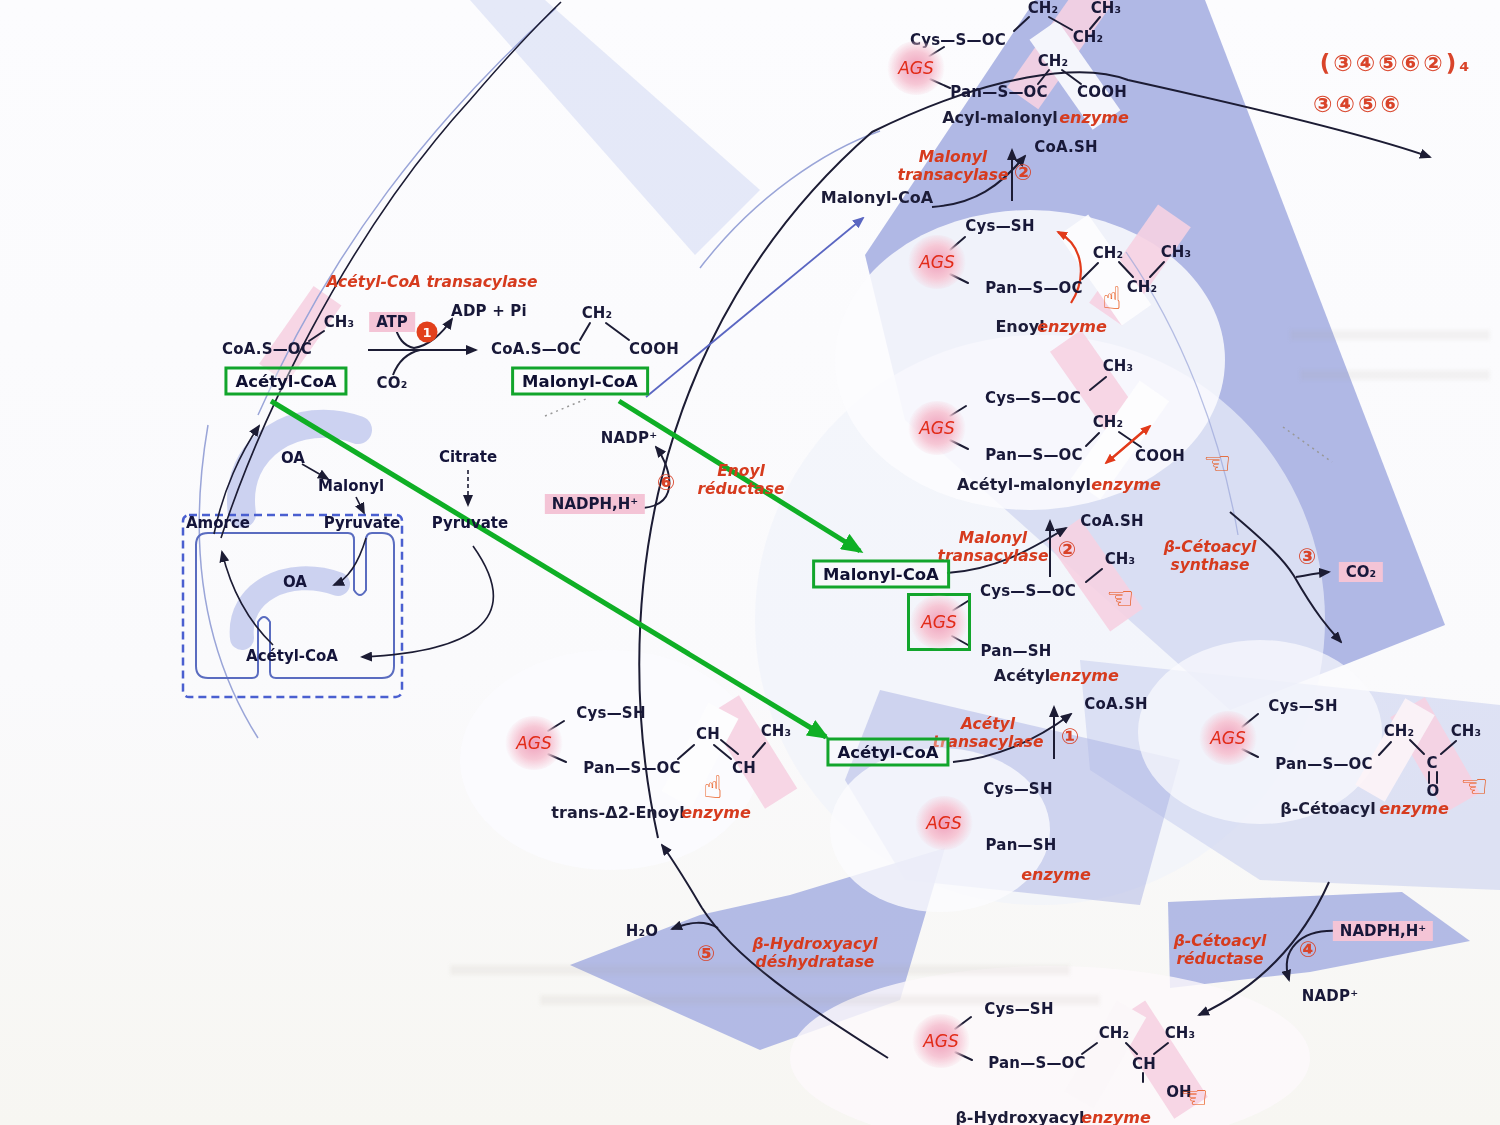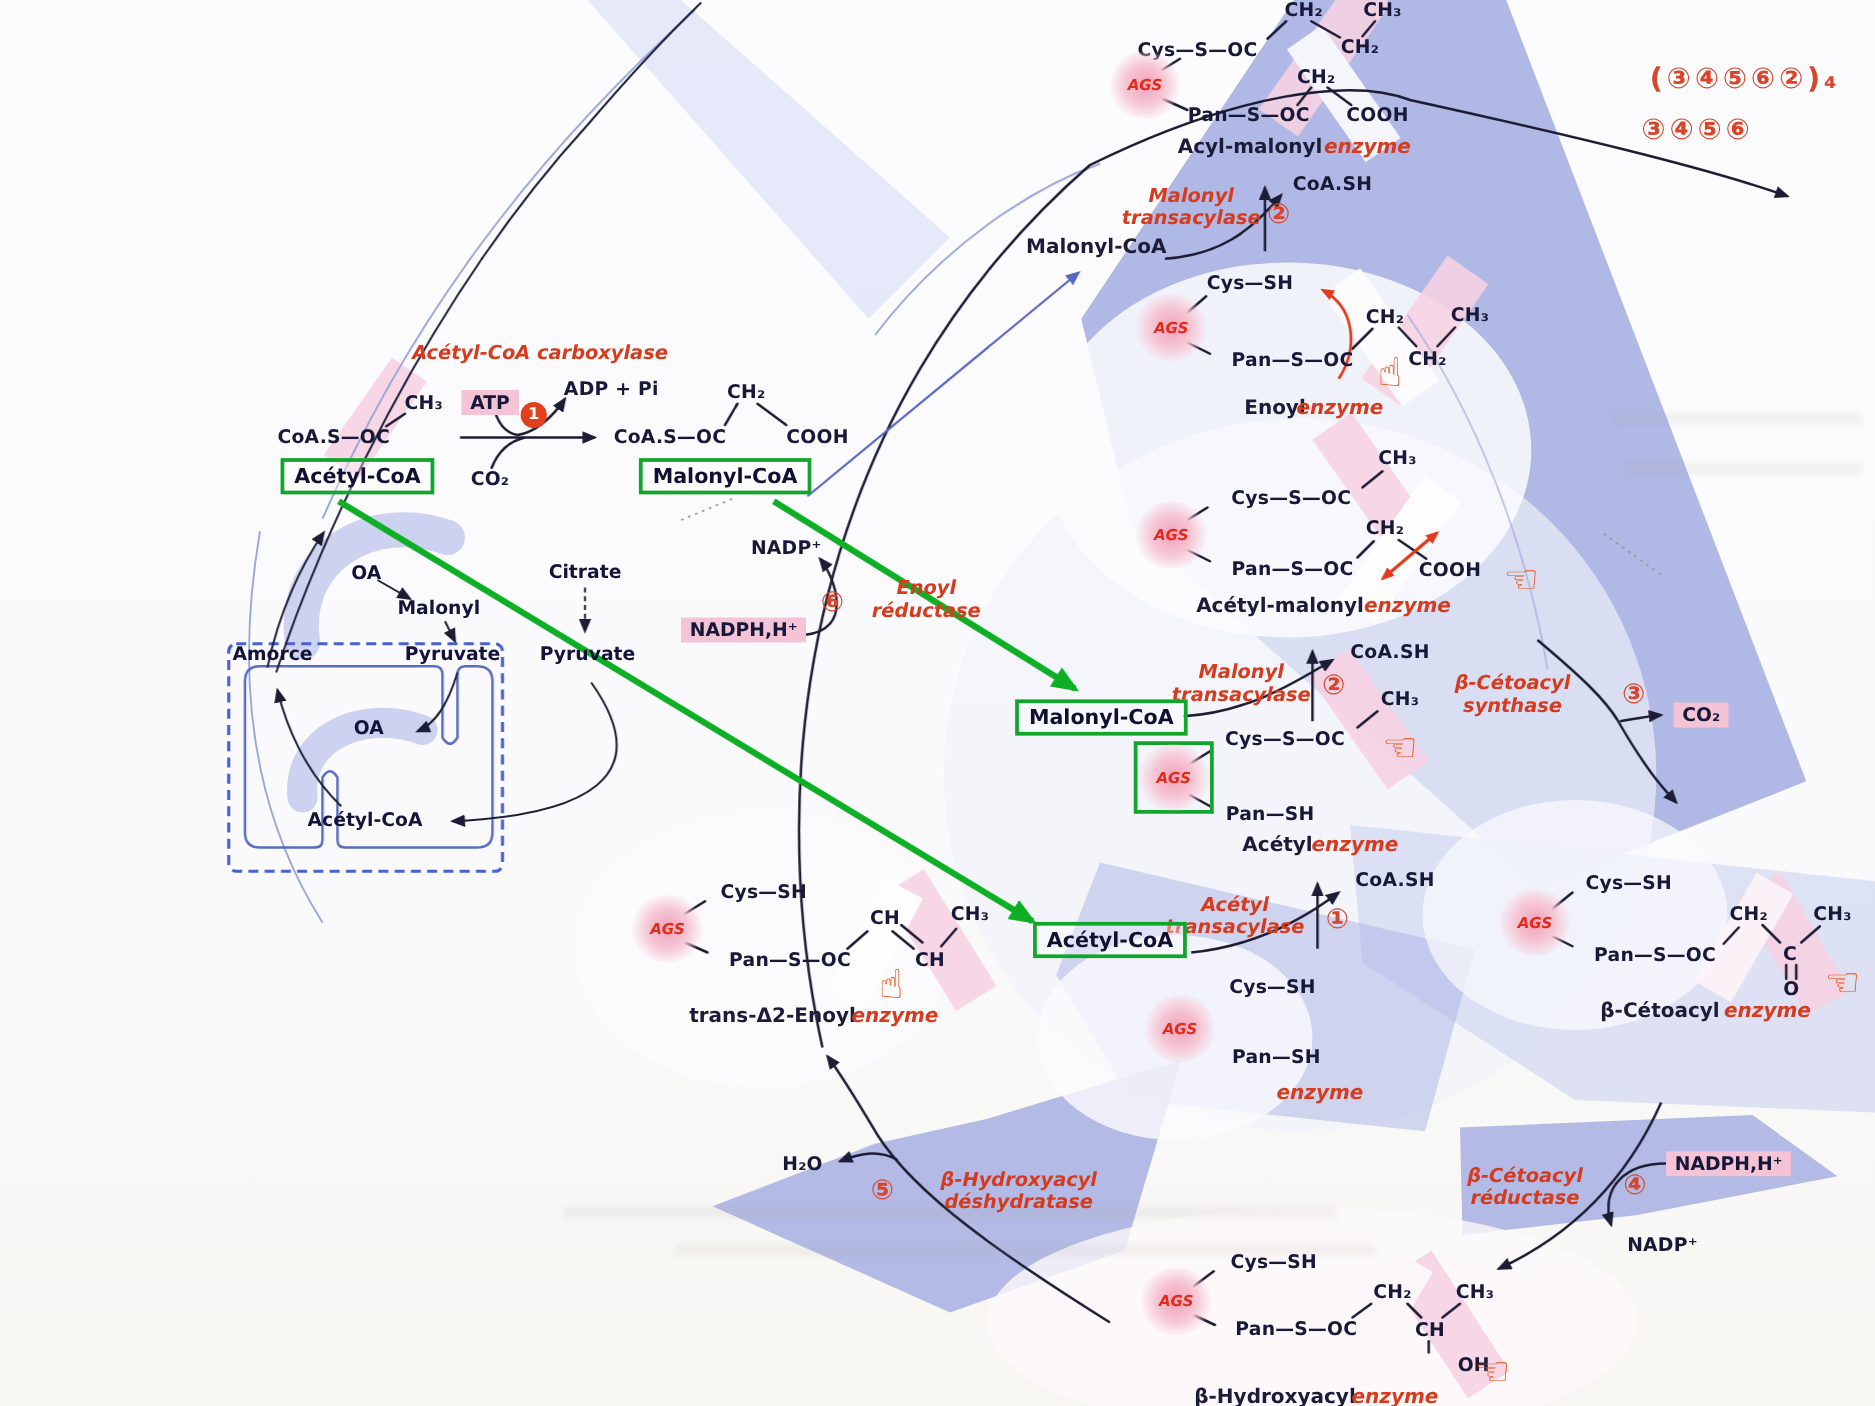--- a/index.html
+++ b/index.html
@@ -19,21 +19,21 @@
   .enzw{font-style:italic;font-weight:bold;font-size:16px;color:#d63b1e;}
   .greenbox{border:3px solid #12a52c;background:rgba(255,255,255,.35);padding:2px 8px;
             font-weight:bold;font-size:16.5px;color:#101032;white-space:nowrap;}
   .pinkbox{background:#f4c4d6;padding:1px 7px;font-weight:bold;font-size:15px;color:#17173a;white-space:nowrap;}
   .step{color:#d9442a;font-size:22px;font-weight:bold;}
   .stepfill{background:#e2401c;color:#fff;width:21px;height:21px;border-radius:50%;
             font-size:13px;font-weight:bold;display:flex;align-items:center;justify-content:center;}
   .hand{color:#e8500f;font-size:32px;line-height:1;}
   .ags{width:58px;height:54px;border-radius:50%;
        background:radial-gradient(circle,#efa0bb 0%,#f6c8d6 42%,rgba(250,236,242,0) 73%);
-       color:#e22b18;font-style:italic;font-weight:bold;font-size:12px;
+       color:#e22b18;font-style:italic;font-weight:normal;font-size:17px;
        display:flex;align-items:center;justify-content:center;text-align:right;}
   .gboxempty{width:58px;height:52px;border:3px solid #12a52c;}
   .poly{color:#d9442a;font-size:23px;font-weight:bold;letter-spacing:3px;white-space:nowrap;}
   .ghost{position:absolute;background:rgba(165,160,145,.10);filter:blur(2px);z-index:1;}
 </style>
 </head>
 <body>
 
 <div id="page">
 
@@ -282,21 +282,21 @@
       <div class="lbl ags" style="left: 941px; top: 1041px;">AGS</div>
       <div class="lbl chem" style="left: 1019px; top: 1009px;">Cys—SH</div>
       <div class="lbl chem" style="left: 1037px; top: 1063px;">Pan—S—OC</div>
       <div class="lbl chem" style="left: 1114px; top: 1033px;">CH₂</div>
       <div class="lbl chem" style="left: 1180px; top: 1033px;">CH₃</div>
       <div class="lbl chem" style="left: 1144px; top: 1064px;">CH</div>
       <div class="lbl chem" style="left: 1141px; top: 1092px; margin-left: 38px;">OH</div>
       <div class="lbl hand" style="left: 1194px; top: 1097px;">☜</div>
       <div class="lbl blk" style="left: 1020px; top: 1117px;">β-Hydroxyacyl</div>
       <div class="lbl enzw" style="left: 1116px; top: 1117px;">enzyme</div>
-      <div class="lbl enz" style="left: 432px; top: 283px;">Acétyl-CoA carboxylase</div>
+      <div class="lbl enz" style="left: 432px; top: 283px;">Acétyl-CoA transacylase</div>
       <div class="lbl chem" style="left: 339px; top: 322px;">CH₃</div>
       <div class="lbl chem" style="left: 267px; top: 349px;">CoA.S—OC</div>
       <div class="lbl greenbox" style="left: 286px; top: 381px;">Acétyl-CoA</div>
       <div class="lbl pinkbox" style="left: 392px; top: 322px;">ATP</div>
       <div class="lbl stepfill" style="left: 427px; top: 332px;">1</div>
       <div class="lbl chem" style="left: 489px; top: 311px;">ADP + Pi</div>
       <div class="lbl chem" style="left: 392px; top: 383px;">CO₂</div>
       <div class="lbl chem" style="left: 597px; top: 313px;">CH₂</div>
       <div class="lbl chem" style="left: 536px; top: 349px;">CoA.S—OC</div>
       <div class="lbl chem" style="left: 654px; top: 349px;">COOH</div>

